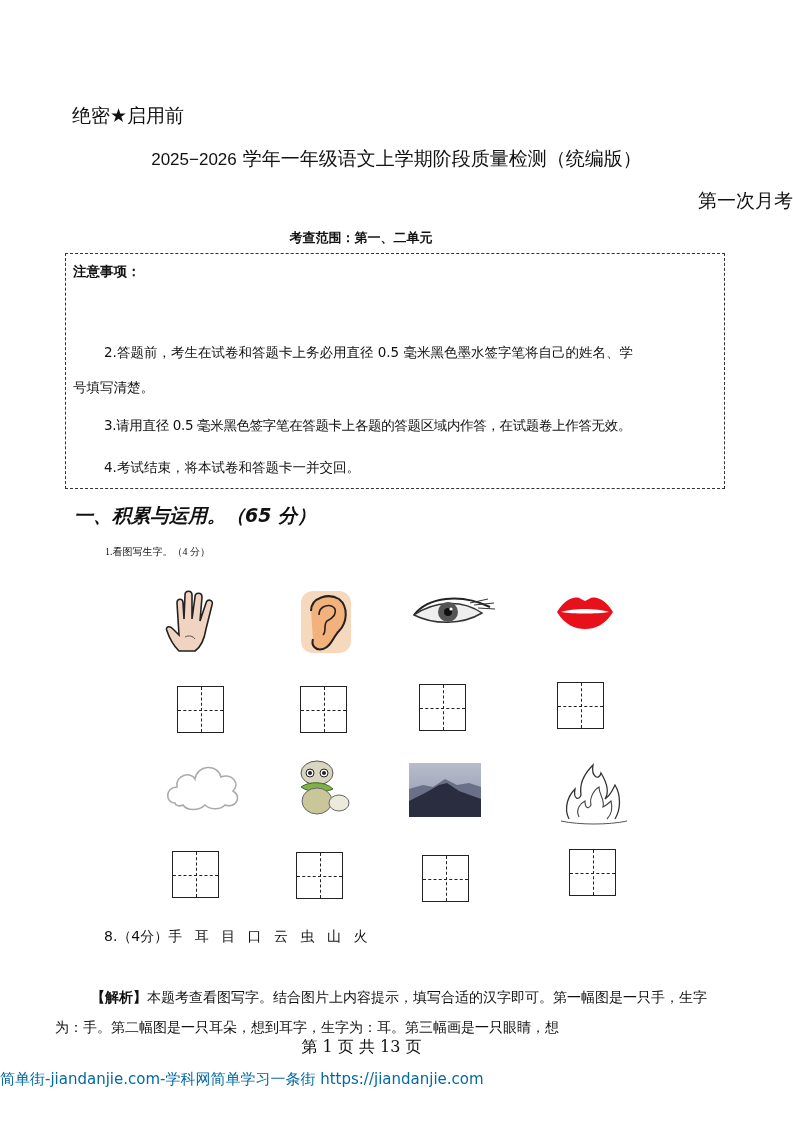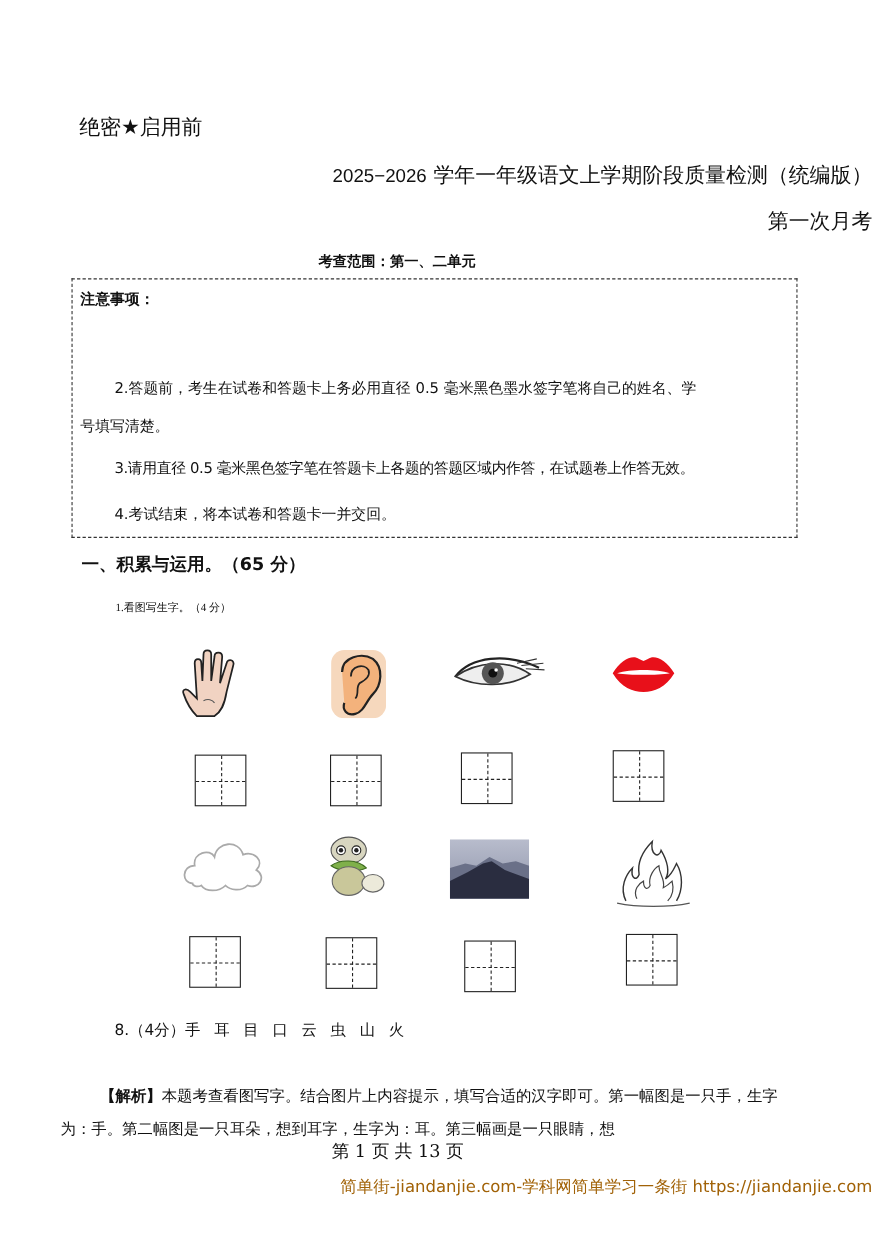--- a/index.html
+++ b/index.html
@@ -1,37 +1,37 @@
 <!DOCTYPE html>
 <html><head>
 <meta charset="utf-8">
 <style>
   html, body { margin:0; padding:0; background:#fff; }
   body { width:793px; height:1122px; position:relative; overflow:hidden; color:#111;
          font-family: "DejaVu Serif", "Liberation Serif", serif; }
   .abs { position:absolute; }
   .secret { left:72px; top:103px; font-size:19px; font-family:"DejaVu Sans", sans-serif; letter-spacing:0px; }
-  .title { left:0; width:793px; top:146px; text-align:right; font-size:19px; font-family:"DejaVu Sans", sans-serif; }
+  .title { left:0; width:793px; top:146px; text-align:center; font-size:19px; font-family:"DejaVu Sans", sans-serif; }
   .title .yr { font-family:"Liberation Sans", sans-serif; font-size:17px; }
   .subtitle { left:0; width:793px; top:188px; text-align:right; font-size:19px; font-family:"DejaVu Sans", sans-serif; }
   .scope { left:0; width:722px; top:229px; text-align:center; font-size:13px; font-weight:bold; }
   .notice { left:65px; top:253px; width:660px; height:236px; border:1px dashed #333; box-sizing:border-box; }
   .notice-title { position:absolute; left:7px; top:9px; font-size:13.5px; font-weight:bold; font-family:"DejaVu Sans", sans-serif; }
   .nitem { position:absolute; font-size:13.5px; font-family:"DejaVu Sans", sans-serif; white-space:nowrap; }
-  .sec { left:74px; top:503px; font-size:16px; font-weight:bold; font-family:"DejaVu Sans", sans-serif; }
+  .sec { left:74px; top:503px; font-size:19px; font-weight:bold; font-family:"DejaVu Sans", sans-serif;font-style:italic; }
   .q1 { left:105px; top:545px; font-size:10px; font-family:Liberation Serif, serif; }
   .pic { position:absolute; display:flex; align-items:center; justify-content:center; }
   .grid { position:absolute; width:47px; height:47px; border:1.5px solid #222; box-sizing:border-box; }
   .grid .h { position:absolute; left:0; right:0; top:50%; border-top:1.3px dashed #222; }
   .grid .v { position:absolute; top:0; bottom:0; left:50%; border-left:1.3px dashed #222; }
   .answer { left:104px; top:928px; font-size:14px; font-family:"DejaVu Sans", sans-serif; word-spacing:8px; }
   .analysis { left:55px; top:962px; width:652px; font-size:14px; line-height:30px; text-indent:36px; text-align:justify;margin-top:20px; }
   .analysis b { font-family:"DejaVu Sans", sans-serif; }
   .pageno { left:14px; width:695px; top:1037px; text-align:center; font-size:16px; }
-  .footer { left:0; width:793px; top:1070px; text-align:right; font-size:15px; color:#a16207; font-family:"DejaVu Sans", sans-serif; }
+  .footer { left:0; width:793px; top:1070px; text-align:left; font-size:15px; color:#0369a1; font-family:"DejaVu Sans", sans-serif; }
 </style>
 </head>
 <body>
 
 <div class="abs secret">绝密★启用前</div>
 <div class="abs title"><span class="yr">2025−2026</span><span> 学年一年级语文上学期阶段质量检测（统编版）</span></div>
 <div class="abs subtitle">第一次月考</div>
 <div class="abs scope">考查范围：第一、二单元</div>
 
 <div class="abs notice">

